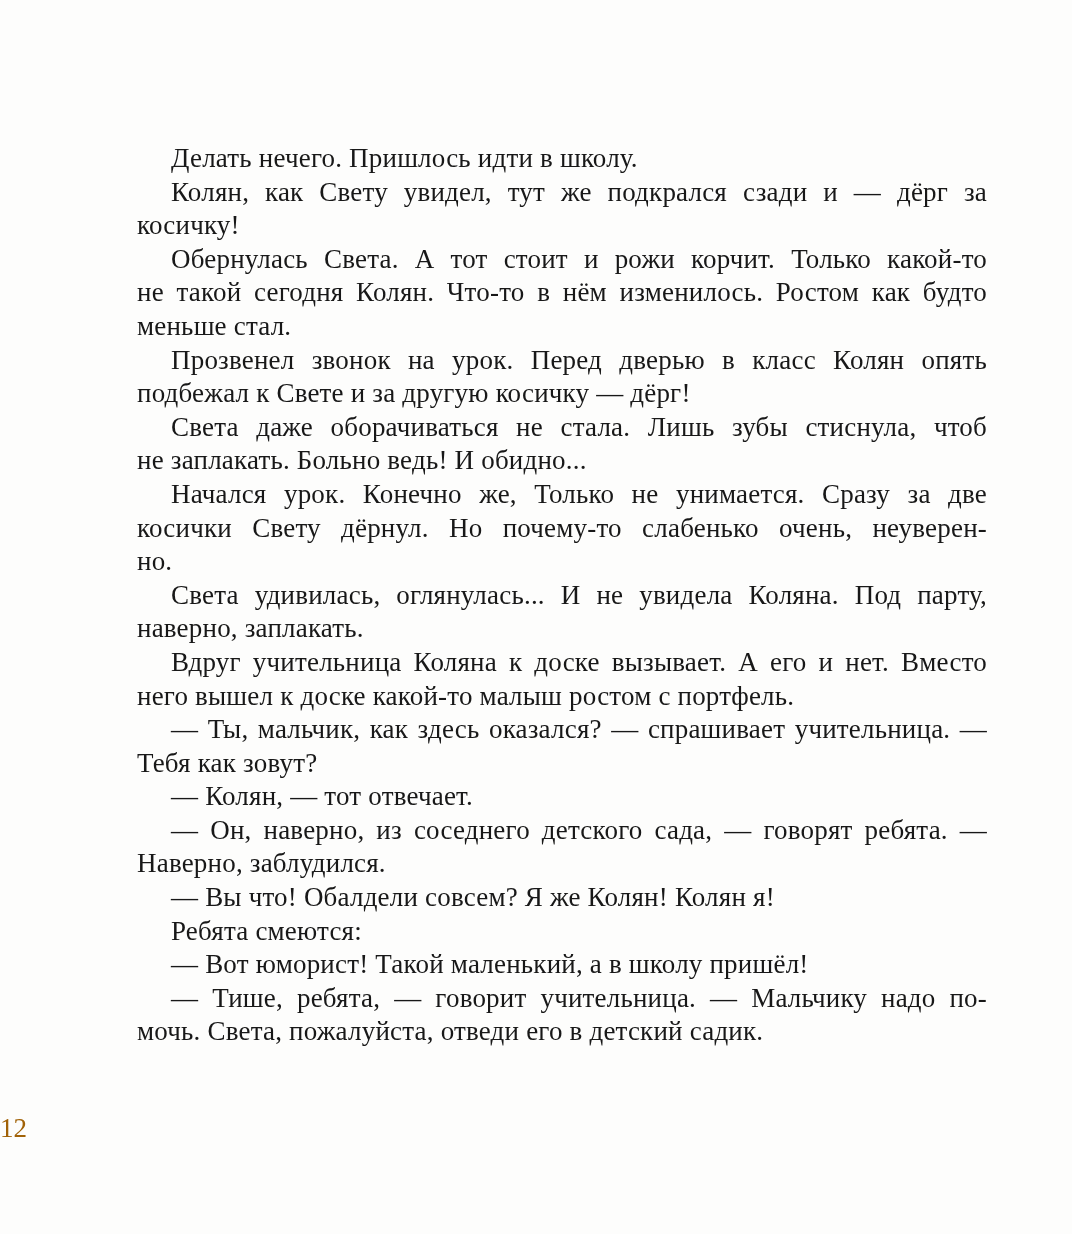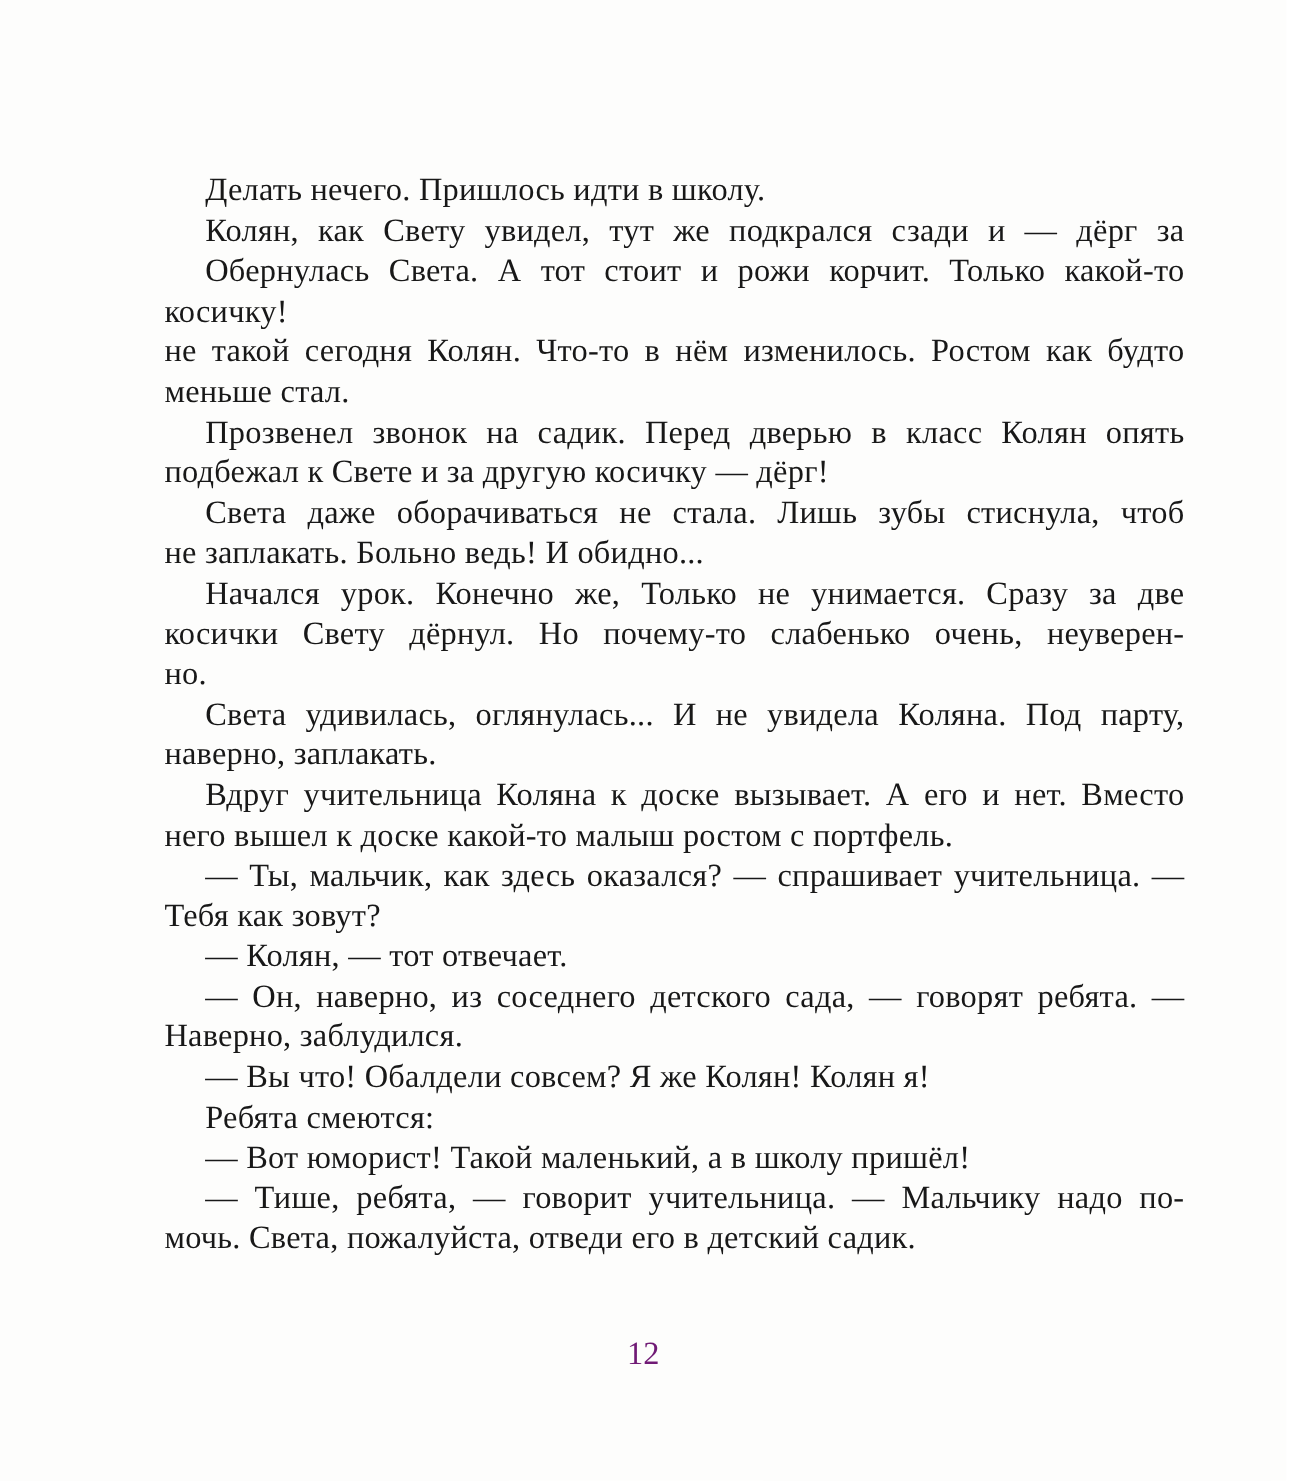--- a/index.html
+++ b/index.html
@@ -33,38 +33,38 @@
   }
   .line.just {
     text-align: justify;
     text-align-last: justify;
   }
   .page-number {
     position: absolute;
     top: 1112px;
     left: 0;
     width: 100%;
-    text-align: center;
+    text-align: left;
     font-size: 27px;
     line-height: 33.6px;
-    color: #701a75;
+    color: #a16207;
   }
 </style>
 </head>
 <body>
 
 <div class="page">
   <div class="text-block">
     <div class="line indent">Делать нечего. Пришлось идти в школу.</div>
     <div class="line indent just">Колян, как Свету увидел, тут же подкрался сзади и — дёрг за</div>
+    <div class="line">косичку!</div>
     <div class="line indent just">Обернулась Света. А тот стоит и рожи корчит. Только какой-то</div>
-    <div class="line">косичку!</div>
     <div class="line just">не такой сегодня Колян. Что-то в нём изменилось. Ростом как будто</div>
     <div class="line">меньше стал.</div>
-    <div class="line indent just">Прозвенел звонок на садик. Перед дверью в класс Колян опять</div>
+    <div class="line indent just">Прозвенел звонок на урок. Перед дверью в класс Колян опять</div>
     <div class="line">подбежал к Свете и за другую косичку — дёрг!</div>
     <div class="line indent just">Света даже оборачиваться не стала. Лишь зубы стиснула, чтоб</div>
     <div class="line">не заплакать. Больно ведь! И обидно...</div>
     <div class="line indent just">Начался урок. Конечно же, Только не унимается. Сразу за две</div>
     <div class="line just">косички Свету дёрнул. Но почему-то слабенько очень, неуверен-</div>
     <div class="line">но.</div>
     <div class="line indent just">Света удивилась, оглянулась... И не увидела Коляна. Под парту,</div>
     <div class="line">наверно, заплакать.</div>
     <div class="line indent just">Вдруг учительница Коляна к доске вызывает. А его и нет. Вместо</div>
     <div class="line">него вышел к доске какой-то малыш ростом с портфель.</div>

